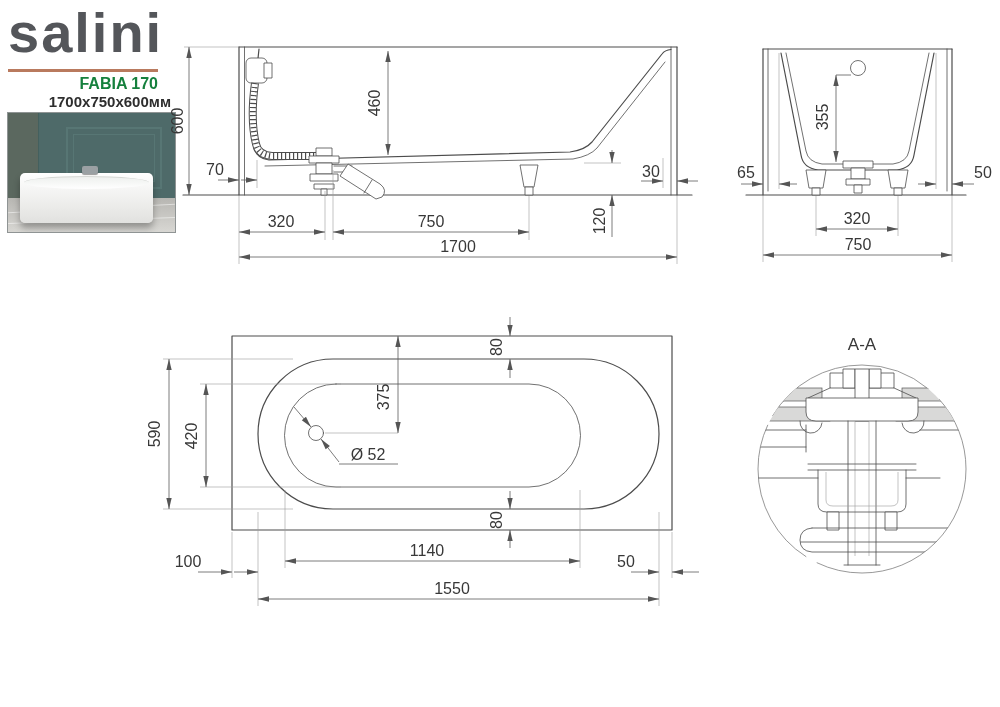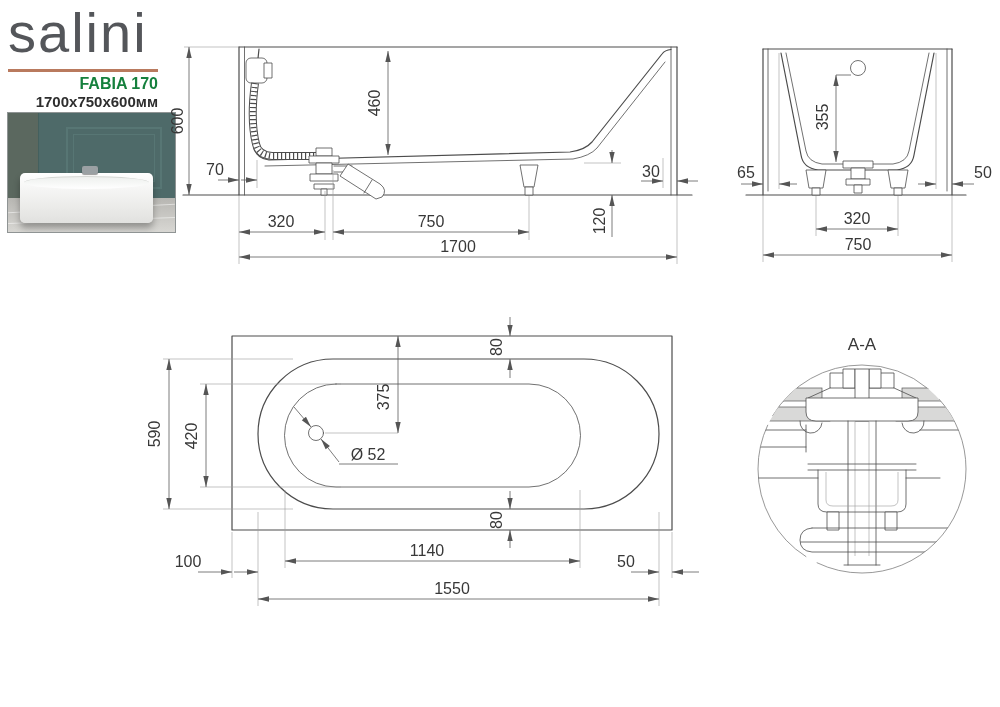--- a/index.html
+++ b/index.html
@@ -1,23 +1,23 @@
 <!DOCTYPE html>
 <html><head>
 <meta charset="utf-8">
 <style>
   html,body{margin:0;padding:0;background:#fff;}
   body{width:1000px;height:707px;position:relative;font-family:"Liberation Sans",sans-serif;overflow:hidden;}
 
   
   .brand{position:absolute;left:8px;top:0;width:166px;}
-  .logo{font-size:56px;font-weight:normal;letter-spacing:2px;color:#54565a;line-height:66px;height:66px;}
+  .logo{font-size:56px;font-weight:bold;letter-spacing:2px;color:#54565a;line-height:66px;height:66px;}
   .brand-rule{position:absolute;left:0;top:69px;width:150px;height:3px;background:#b97a5e;}
   .model{position:absolute;left:0;top:75px;width:150px;text-align:right;font-size:16px;font-weight:bold;color:#15803d;}
-  .size{position:absolute;left:-8px;top:93px;width:158px;text-align:right;font-size:15px;font-weight:bold;color:#2e2e2e;}
+  .size{position:absolute;left:-8px;top:93px;width:158px;text-align:right;font-size:15px;font-weight:bold;color:#2e2e2e;padding-left:13px;}
 
   
   .photo{position:absolute;left:7px;top:112px;width:167px;height:119px;border:1px solid #8f9494;overflow:hidden;background:#4e6a69;}
   .photo .wall-left{position:absolute;left:0;top:0;width:30px;height:88px;background:#5b685f;border-right:1px solid #44605e;}
   .photo .panel{position:absolute;left:58px;top:14px;width:92px;height:58px;border:2px solid #577674;}
   .photo .panel-inner{position:absolute;left:5px;top:5px;right:5px;bottom:5px;border:1px solid #577674;}
   .photo .floor{position:absolute;left:0;bottom:0;width:100%;height:34px;background:linear-gradient(180deg,#b7b6b2,#d8d7d3);}
   .photo .seam{position:absolute;height:1px;background:rgba(255,255,255,.5);}
   .photo .tub{position:absolute;left:12px;bottom:9px;width:133px;height:50px;border-radius:5px;background:linear-gradient(180deg,#ffffff,#ececea 65%,#e1e1df);box-shadow:0 5px 7px rgba(0,0,0,.3);}
   .photo .tub-rim{position:absolute;left:4px;top:3px;right:4px;height:12px;border-radius:50%;background:linear-gradient(#eef0ee,#ffffff);border-top:1px solid #d5d7d4;}

